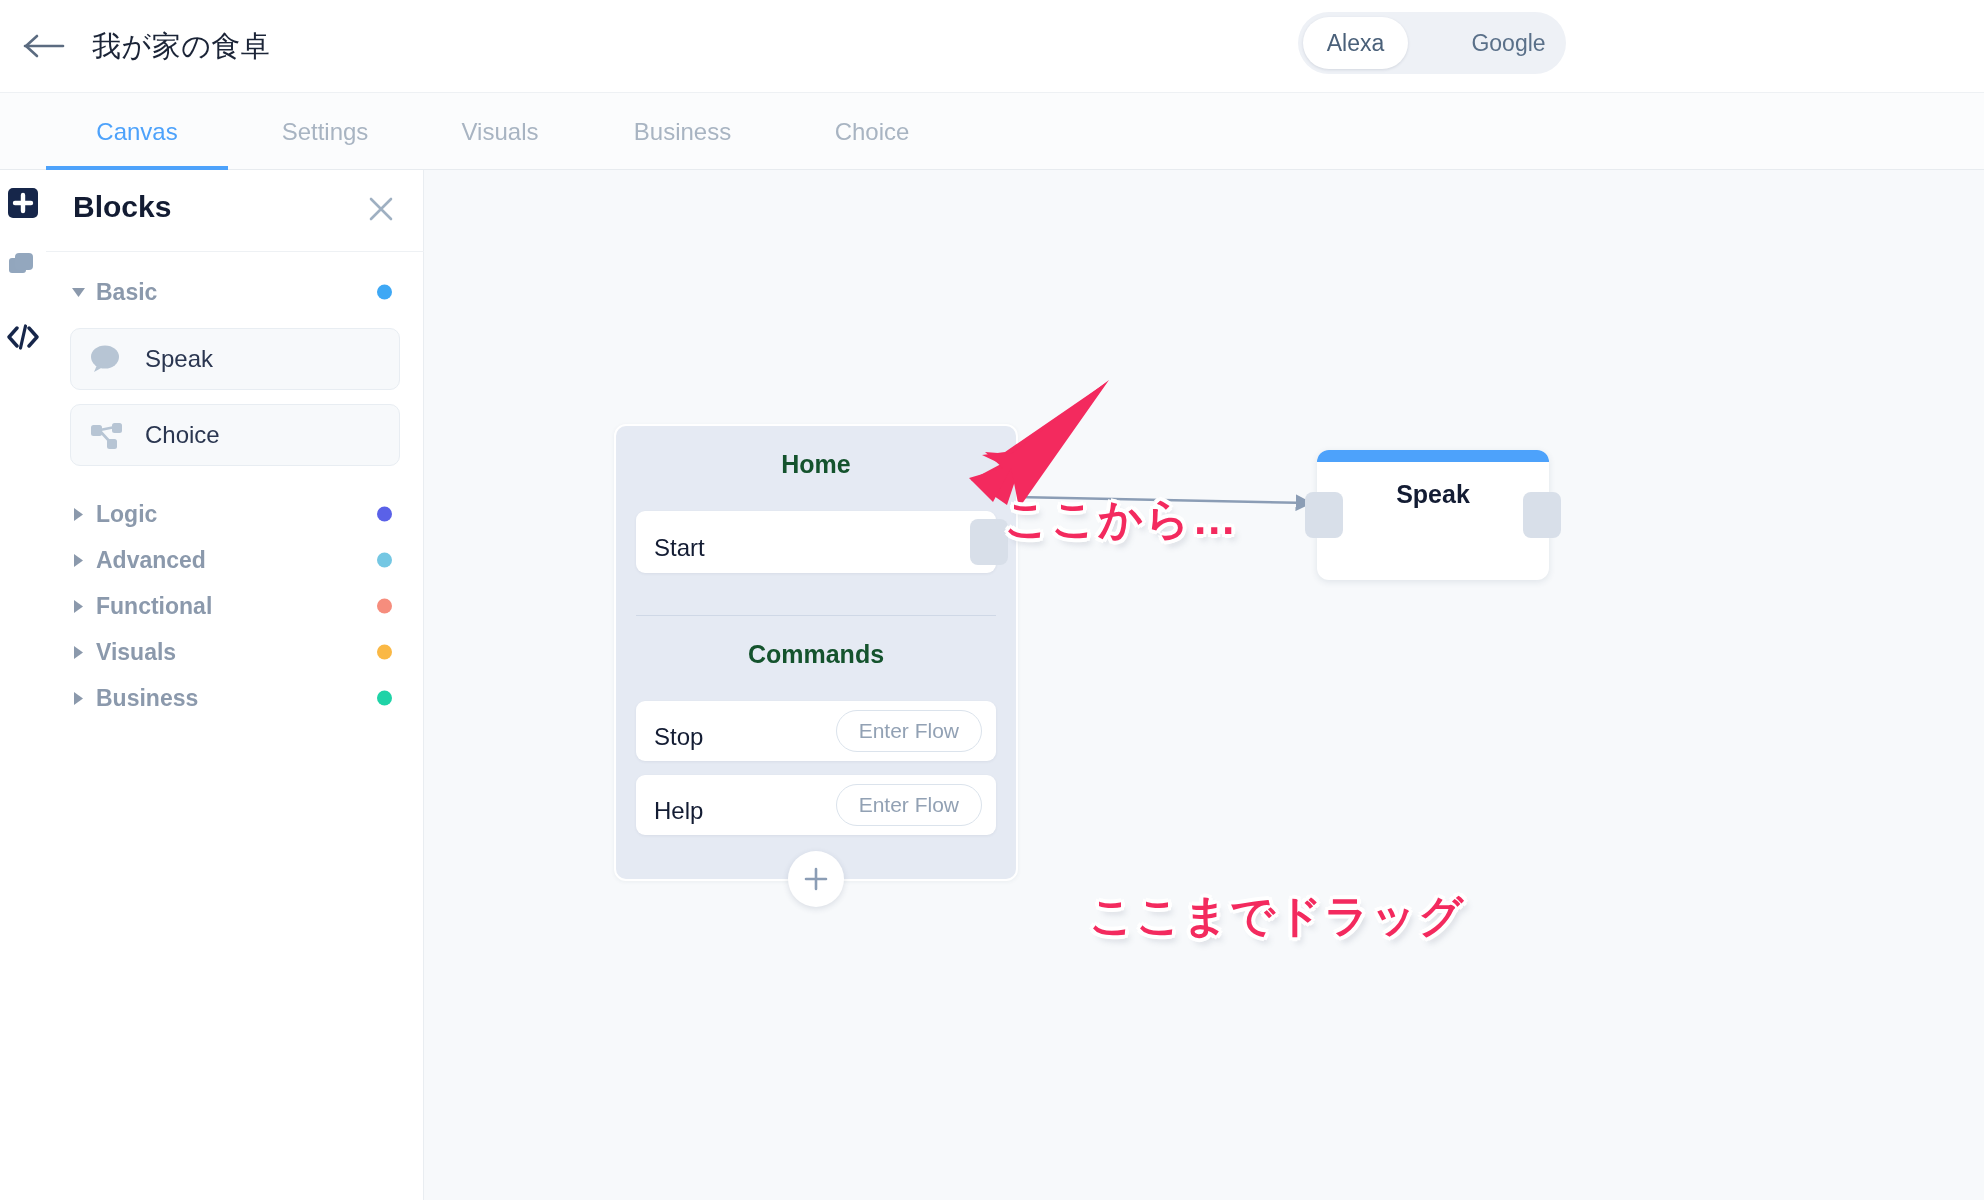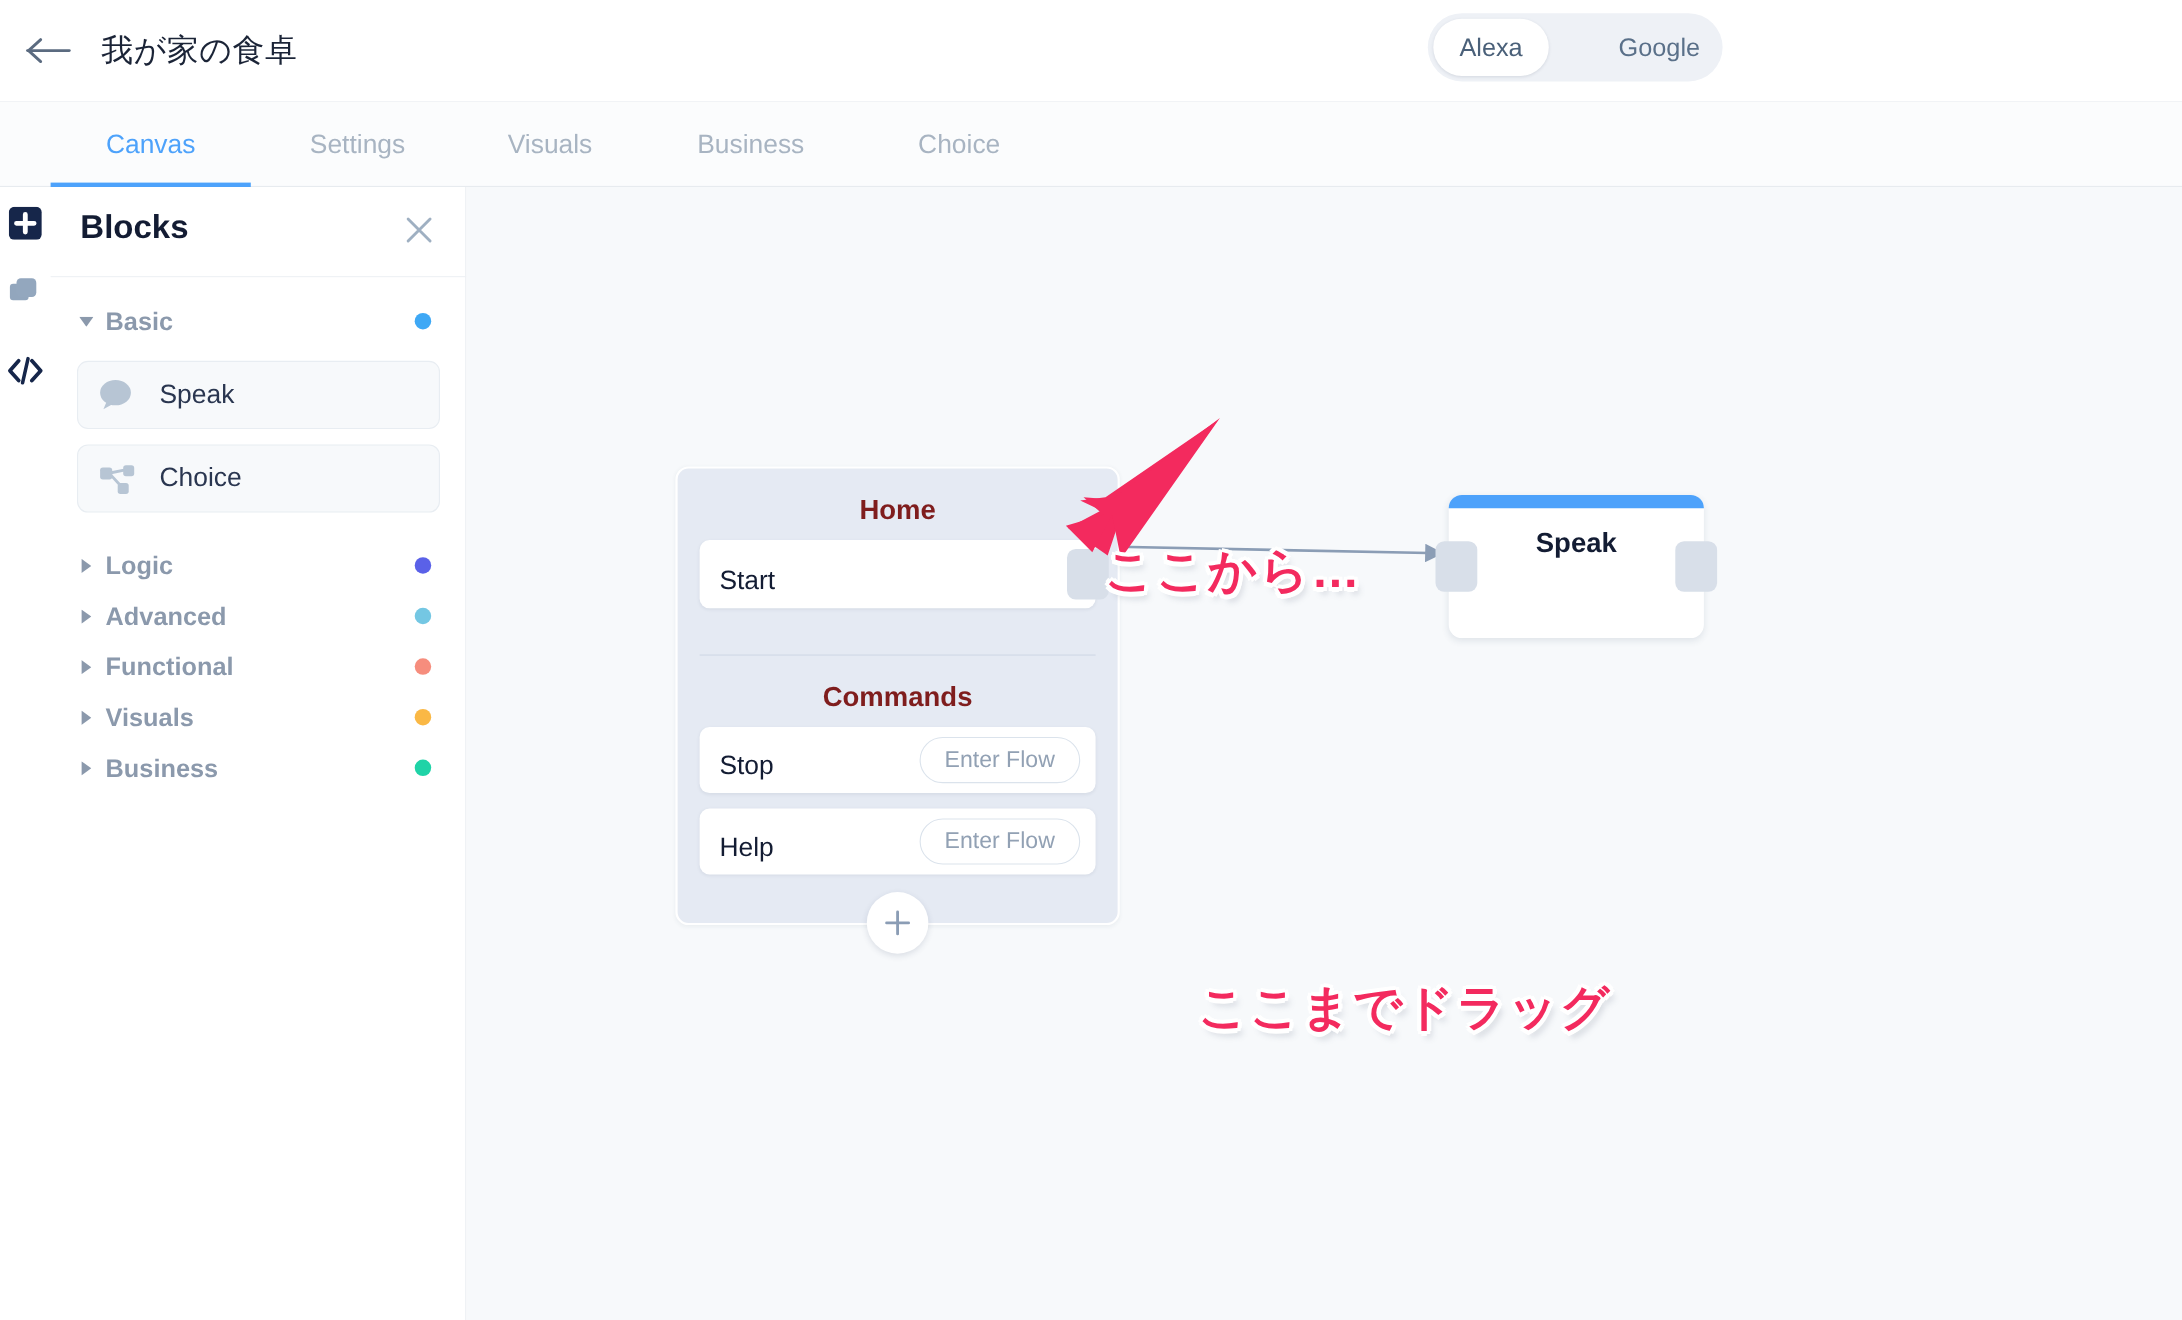--- a/index.html
+++ b/index.html
@@ -157,21 +157,21 @@
     position: absolute; left: 190px; top: 254px;
     width: 404px;
     background: #e5eaf3;
     border: 2px solid #ffffff;
     border-radius: 12px;
     padding-bottom: 30px;
     box-shadow: 0 1px 4px rgba(40,60,90,0.06);
   }
   .node-section-title {
     text-align: center; font-size: 25px; font-weight: bold;
-    color: #7f1d1d; padding: 24px 0 12px 0;
+    color: #14532d; padding: 24px 0 32px 0;
   }
   .row-card {
     position: relative;
     margin: 0 20px 0 20px;
     height: 62px;
     background: #ffffff;
     border-radius: 9px;
     display: flex; align-items: center;
     padding: 0 18px;
     box-shadow: 0 1px 3px rgba(40,60,90,0.07);

